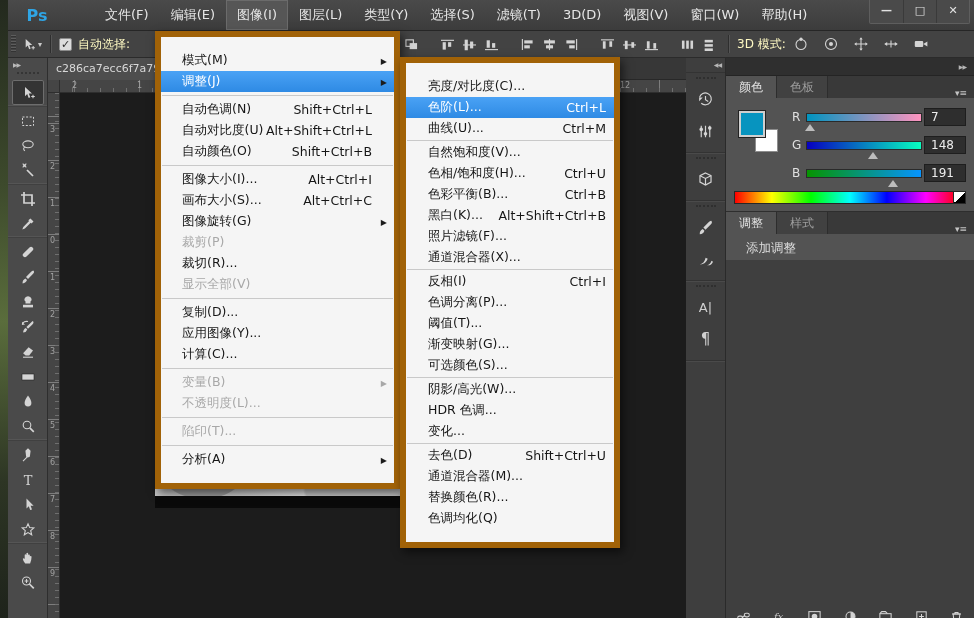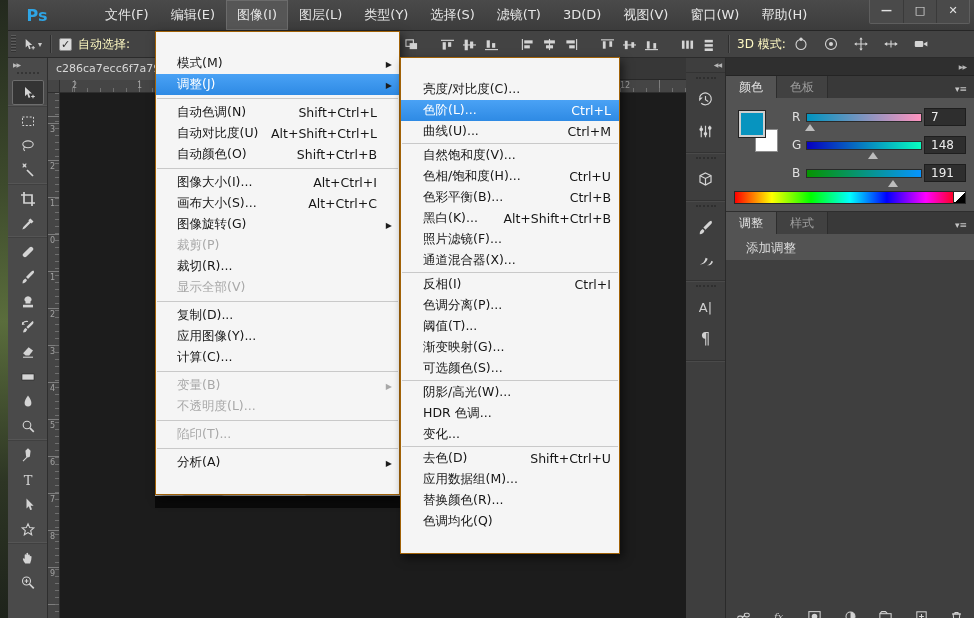--- a/index.html
+++ b/index.html
@@ -95,21 +95,21 @@
     font-size:6px; letter-spacing:-1px; border-bottom:1px solid #333; }
   .dock-group { padding:2px 0 4px; border-bottom:1px solid #333; box-shadow:0 1px 0 #4a4a4a; }
   .dock-grip { width:20px; height:4px; margin:2px auto 3px; border-top:2px dotted #2f2f2f; }
   .dock-btn { width:32px; height:30px; margin:2px auto; display:flex; align-items:center; justify-content:center; }
   .tglyph { color:#cfcfcf; font-size:13px; }
 
   
   #rightdock { position:absolute; left:726px; top:58px; width:248px; height:560px; background:#454545; }
   #dock-header { height:18px; background:#2f2f2f; position:relative; border-bottom:1px solid #242424; }
   #dock-header .exp { position:absolute; right:8px; top:5px; color:#b5b5b5; font-size:6px; letter-spacing:-1px; }
-  .panel-tabs { height:22px; background:#393939; display:flex; align-items:center; position:relative; }
+  .panel-tabs { height:22px; background:#393939; display:flex; align-items:flex-end; position:relative; }
   .ptab { line-height:22px; padding:0 13px; font-size:12px; color:#9d9d9d; background:#414141;
     border-right:1px solid #2d2d2d; }
   .ptab.active { background:#535353; color:#e2e2e2; }
   .pmenu { margin-left:auto; color:#c4c4c4; font-size:9px; padding:4px 7px 0 0; }
 
   #color-body { height:114px; background:#535353; position:relative; border-bottom:1px solid #2e2e2e; }
   #bg-swatch { position:absolute; left:29px; top:31px; width:23px; height:23px; background:#fff; border:1px solid #8d8d8d; }
   #fg-swatch { position:absolute; left:13px; top:13px; width:26px; height:26px;
     border:2px solid #cfcfcf; outline:1px solid #232323; }
   .chrow { position:absolute; left:66px; right:8px; height:22px; display:flex; align-items:center; }
@@ -155,22 +155,22 @@
     background:
       radial-gradient(ellipse 10px 7px at 30% 75%, #6f6f6f 60%, rgba(0,0,0,0) 62%),
       linear-gradient(120deg,#d4d4d4,#969696 55%,#e2e2e2); }
   #layer-name { margin-left:11px; font-style:italic; font-size:12px; color:#ebebeb; }
   #layer-lock { margin-left:auto; margin-right:11px; }
   #layers-empty { position:absolute; left:0; right:0; top:202px; bottom:0; background:#3f3f3f; }
   #layer-footer { position:absolute; left:10px; right:10px; bottom:-9px; height:18px;
     display:flex; justify-content:space-between; align-items:flex-start; }
 
   
-  .menu { position:absolute; background:#f5f5f5; border:1px solid #a16207;
-    box-shadow:3px 4px 9px rgba(0,0,0,.55); z-index:50; padding:21px 0; }
+  .menu { position:absolute; background:#f5f5f5; border:6px solid #a16207;
+    box-shadow:3px 4px 9px rgba(0,0,0,.55); z-index:50; padding:13px 0; }
   #menu-image  { left:155px; top:31px; width:245px; }
   #menu-adjust { left:400px; top:57px; width:220px; }
   .mi { height:21px; display:flex; align-items:center; font-size:12.5px; color:#161616; position:relative; }
   #menu-image .mi  { padding:0 22px 0 21px; }
   #menu-adjust .mi { padding:0 8px 0 22px; }
   .mi .sc { margin-left:auto; }
   .mi .arr { position:absolute; right:7px; top:50%; transform:translateY(-50%);
     font-size:8px; color:#1c1c1c; }
   .mi.hl { background:linear-gradient(#4aa2f5,#2e8ae4); color:#fff; }
   .mi.dis { color:#a8a8a8; }
@@ -1052,21 +1052,21 @@
     <div class="mi">
       <span class="lab">变化...</span>
       <span class="sc"></span>
     </div>
     <div class="msep"></div>
     <div class="mi">
       <span class="lab">去色(D)</span>
       <span class="sc">Shift+Ctrl+U</span>
     </div>
     <div class="mi">
-      <span class="lab">应用数据组(M)...</span>
+      <span class="lab">通道混合器(M)...</span>
       <span class="sc"></span>
     </div>
     <div class="mi">
       <span class="lab">替换颜色(R)...</span>
       <span class="sc"></span>
     </div>
     <div class="mi">
       <span class="lab">色调均化(Q)</span>
       <span class="sc"></span>
     </div>

